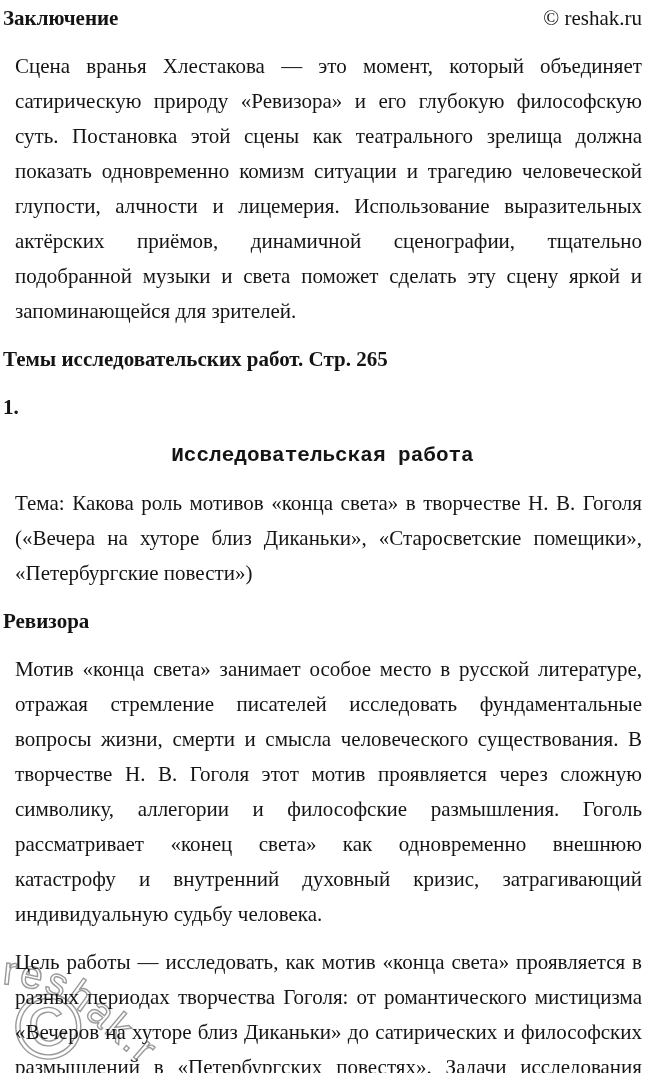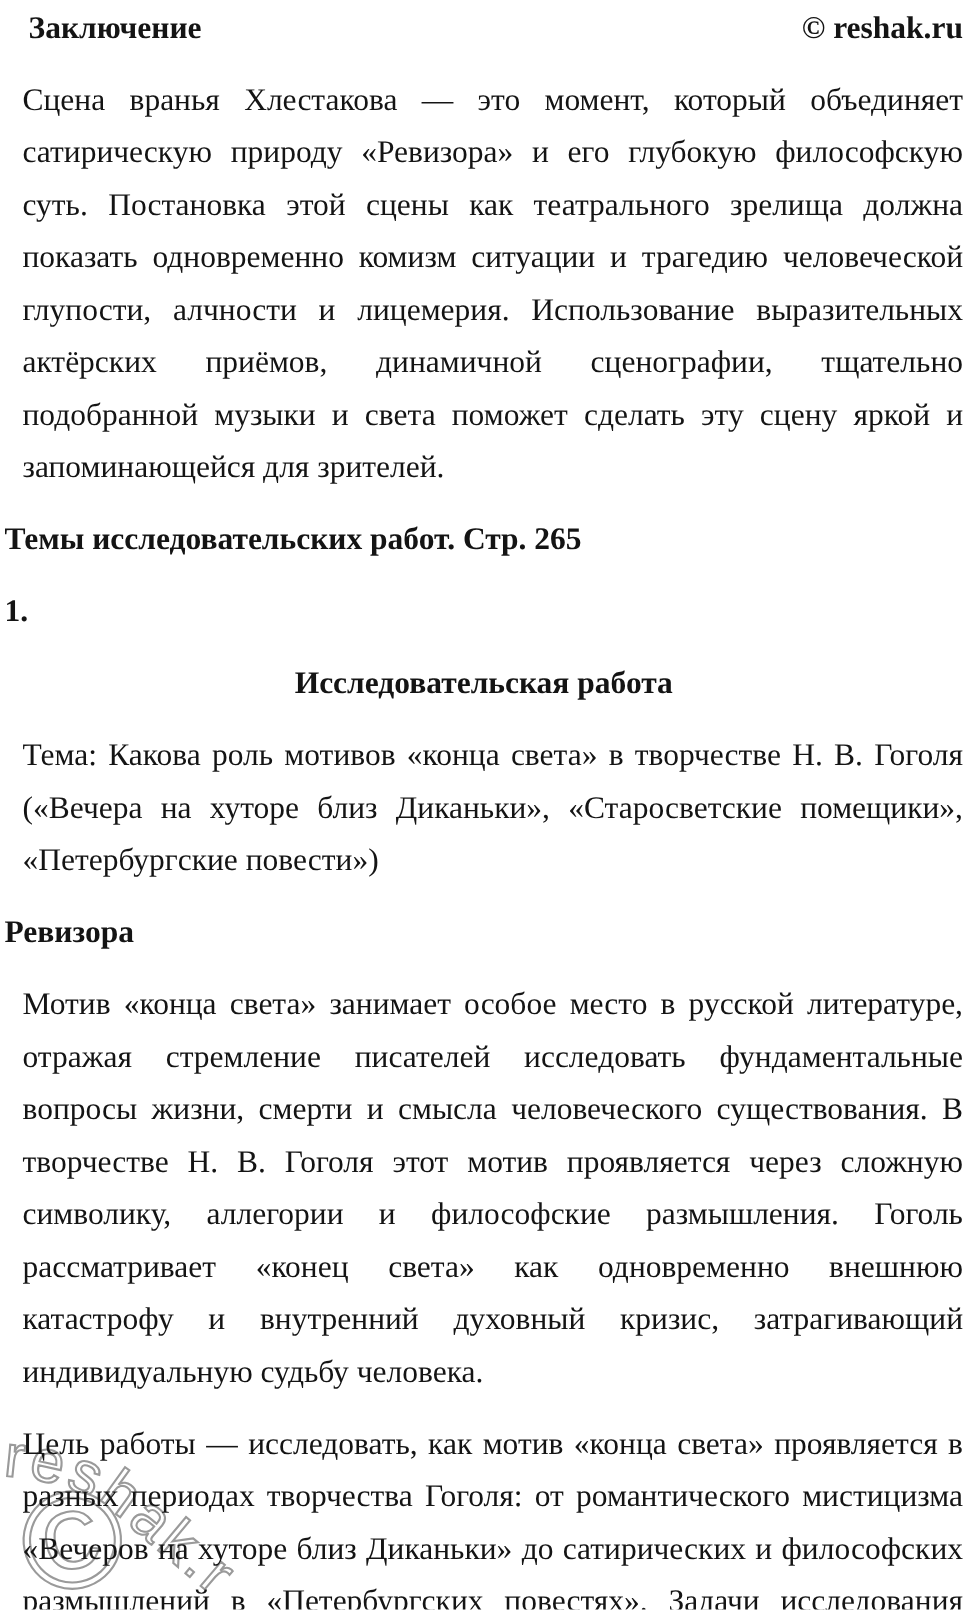--- a/index.html
+++ b/index.html
@@ -7,23 +7,23 @@
     width:646px;height:1073px;overflow:hidden;background:#ffffff;
     font-family:"Liberation Serif","DejaVu Serif",serif;
     font-size:21px;line-height:35px;color:#141414;
   }
   .page{position:relative;width:646px;height:1073px;background:#ffffff;}
   .watermark{position:absolute;left:0;top:912px;z-index:0;pointer-events:none;}
   .content{position:relative;z-index:1;padding:1px 4px 0 3px;}
   p{margin:0 0 13px 12px;text-align:justify;}
   p.lastpara{margin-bottom:0;}
   .h{font-weight:bold;margin:0 0 13px 0;}
-  .center{text-align:center;}
-  .header-row{display:flex;justify-content:space-between;align-items:flex-start;margin:0 0 13px 16px;}
-  .copyright{font-weight:bold;}
+  .center{text-align:center;font-family:Liberation Mono, monospace;}
+  .header-row{display:flex;justify-content:space-between;align-items:flex-start;margin:0 0 13px 0;}
+  .copyright{font-weight:normal;}
   b{font-weight:normal;}
 </style>
 </head>
 <body>
 
 <div class="page">
 
   <svg class="watermark" width="210" height="161" viewBox="0 0 210 161" aria-hidden="true">
     <defs>
       <path id="wm-arc" d="M 2,72 C 30,74 58,80 84,103 C 104,121 128,140 152,161" fill="none"></path>

